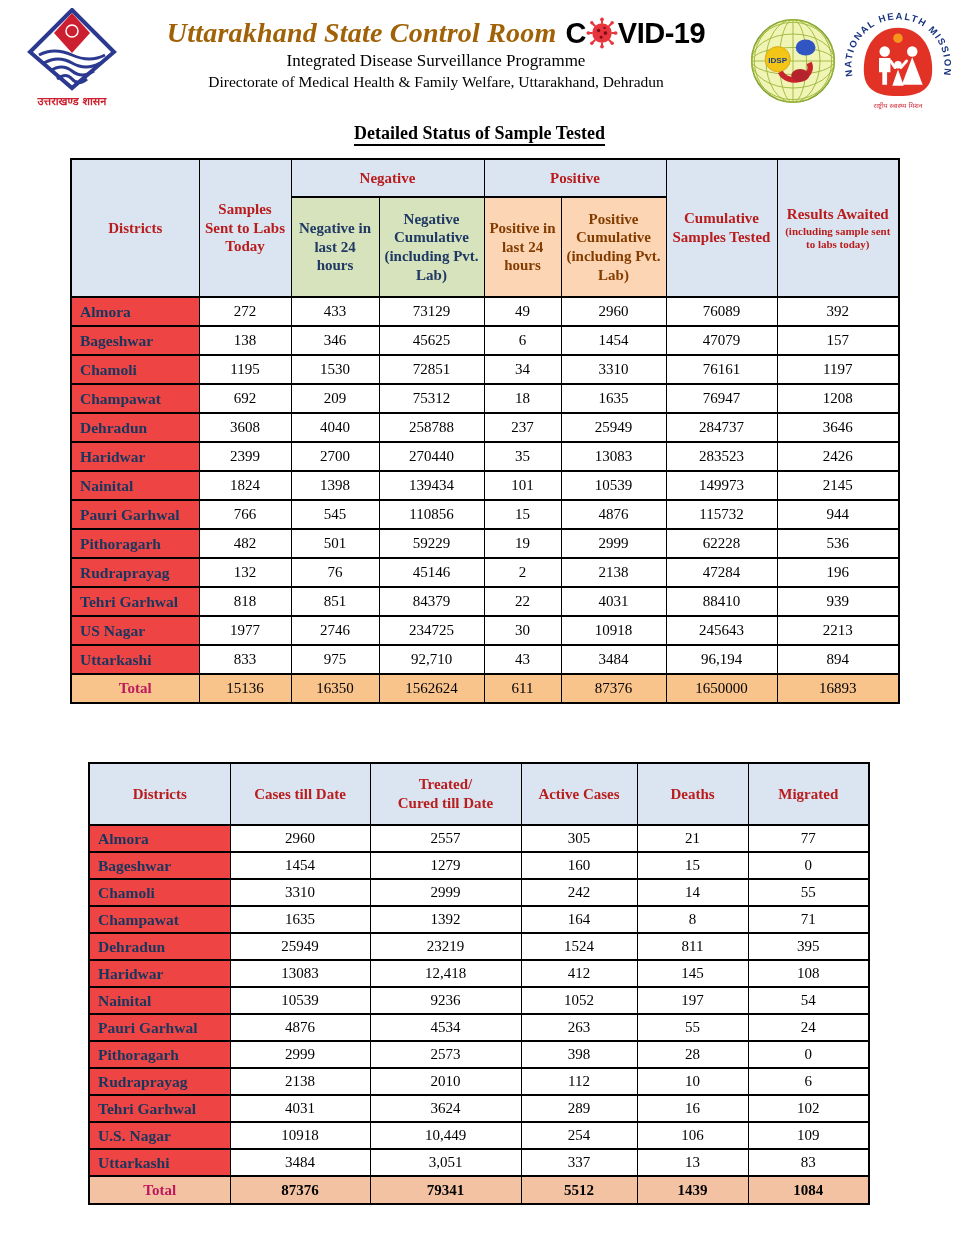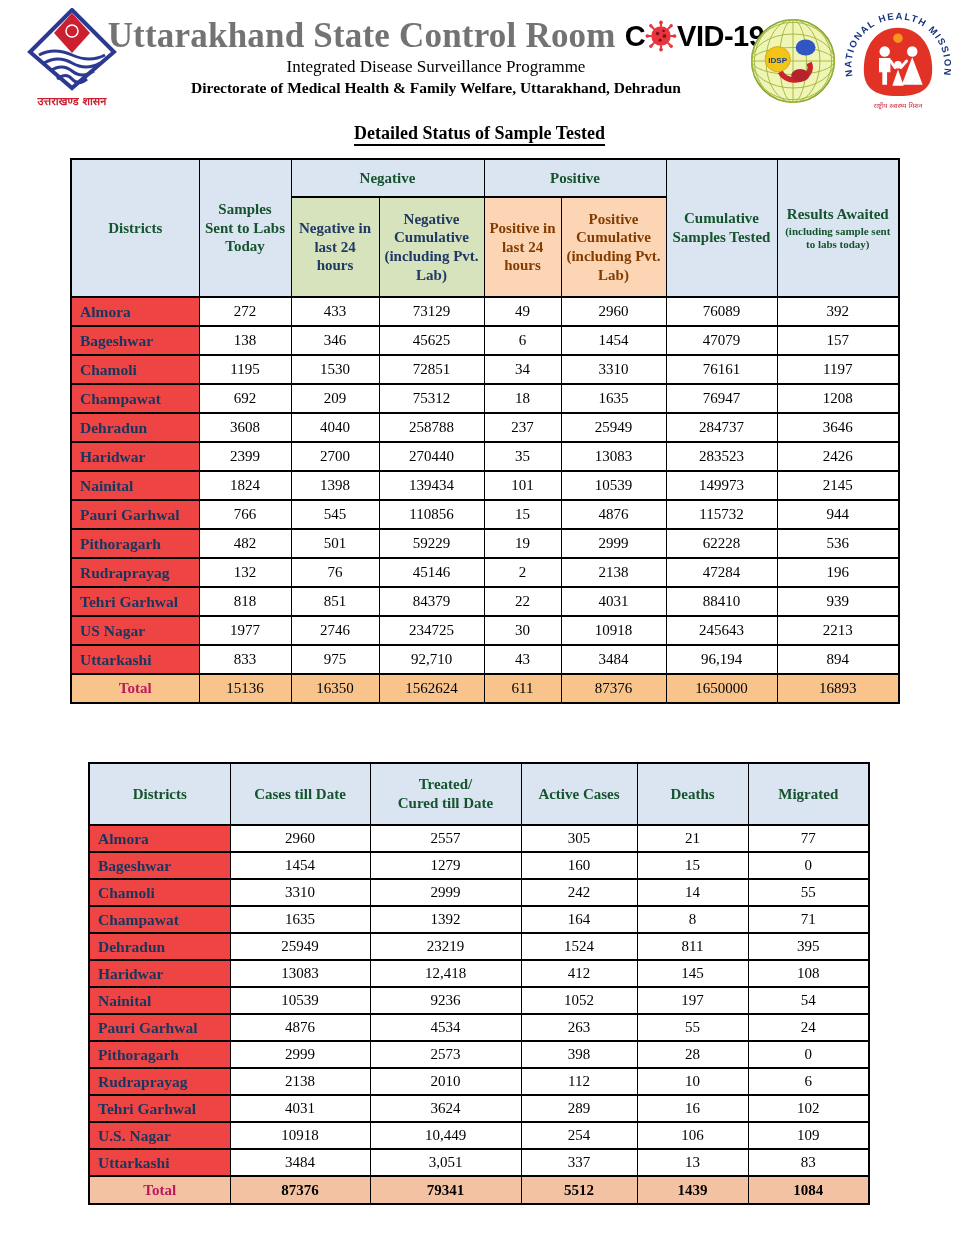--- a/index.html
+++ b/index.html
@@ -10,45 +10,45 @@
   }
   .page { position:absolute; inset:0; overflow:hidden; }
 
   
   .hdr { position:absolute; top:0; left:0; width:959px; height:118px; }
   .state-logo { position:absolute; left:26px; top:8px; }
   .idsp-logo  { position:absolute; left:748px; top:14px; }
   .nhm-logo   { position:absolute; left:841px; top:3px; }
   .titles { position:absolute; left:112px; top:16px; width:648px; text-align:center; }
   .t1 { display:flex; align-items:center; justify-content:center; gap:9px; white-space:nowrap; }
-  .t1 .red { color:#737373; font-size:35px; font-weight:bold; letter-spacing:0.2px; }
+  .t1 .red { color:#a16207; font-size:28px; font-weight:bold; letter-spacing:0.2px;font-style:italic; }
   .covid-wordmark {
     font-family:"Liberation Sans", sans-serif; font-weight:800; font-size:29px;
     color:#000; letter-spacing:-0.5px; display:inline-flex; align-items:center;
   }
   .covid-wordmark svg { margin:0 -1px; }
   .t2 { font-size:17px; font-weight:normal; margin-top:1px; }
-  .t3 { font-size:15.5px; font-weight:bold; margin-top:2px; }
+  .t3 { font-size:15.5px; font-weight:normal; margin-top:2px; }
 
   
   .sec-title { position:absolute; left:0; width:100%; text-align:center;
                font-size:18px; font-weight:bold; }
   .sec-title span { border-bottom:2px solid #000; padding-bottom:1px; }
   .sec-title.one { top:123px; }
   .sec-title.two { top:729px; }
 
   
   table { border-collapse:collapse; table-layout:fixed; border:2px solid #000; }
   th, td {
     border-left:1px solid #000; border-right:1px solid #000;
     border-top:2px solid #000; border-bottom:2px solid #000;
     padding:1px 4px; text-align:center; vertical-align:middle;
     overflow:hidden;
   }
-  th { font-weight:bold; color:#14532d; font-size:15px; line-height:1.25; }
+  th { font-weight:bold; color:#b91c1c; font-size:15px; line-height:1.25; }
   td { font-size:15px; }
 
   .t-samples  { position:absolute; left:70px; top:158px; width:828px; }
   .t-positive { position:absolute; left:88px; top:762px; width:780px; }
 
   .t-samples thead tr.group-row { height:38px; }
   .t-samples thead tr.sub-row   { height:100px; }
   .t-samples tbody tr { height:29px; }
   .t-positive thead tr { height:62px; }
   .t-positive tbody tr { height:27px; }

